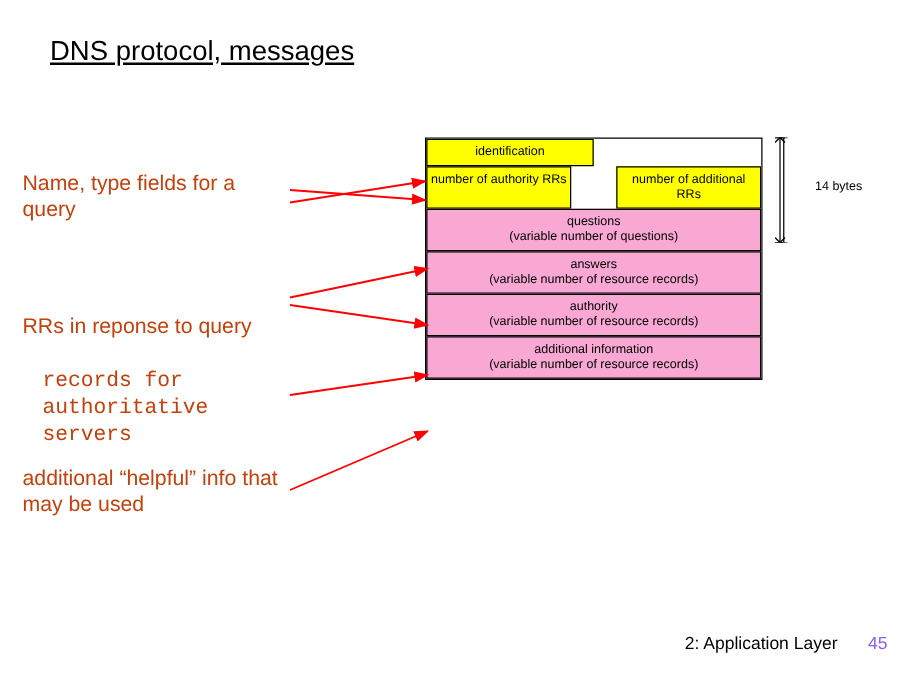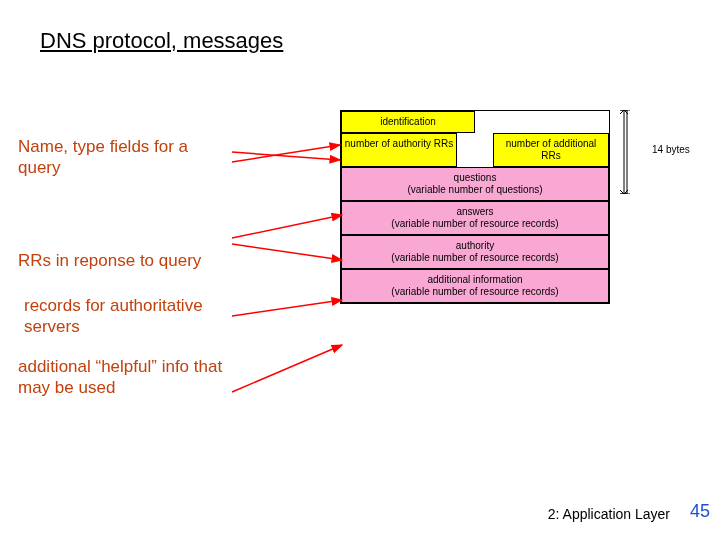--- a/index.html
+++ b/index.html
@@ -23,22 +23,22 @@
   .label {
     position: absolute;
     width: 210px;
     text-align: left;
     font-size: 17px;
     line-height: 1.25;
     color: #c2410c;
   }
   .label1 { top: 136px; left: 18px; }
   .label2 { top: 222px; left: 18px; margin-top: 28px; }
-  .label3 { top: 295px; left: 24px; }
-  .label4 { top: 356px; left: 18px; }
+  .label3 { top: 295px; left: 34px; font-family: Liberation Mono, monospace; }
+  .label4 { top: 372px; left: 18px; }
 
   .diagram {
     position: absolute;
     top: 110px;
     left: 340px;
     width: 270px;
     border: 1px solid #000;
   }
   .row { display: flex; width: 100%; gap: 36px; }
   .cell {
@@ -56,22 +56,22 @@
   .footer {
     position: absolute;
     bottom: 18px;
     right: 30px;
     font-size: 14px;
   }
   .pagenum {
     position: absolute;
     bottom: 18px;
     right: 10px;
-    font-size: 18px;
-    color: #1d4ed8;
+    font-size: 14px;
+    color: #8b5cf6;
   }
 
   .bracket {
     position: absolute;
     top: 110px;
     left: 620px;
     width: 30px;
     height: 84px;
   }
   .bracket svg { width: 30px; height: 84px; }

